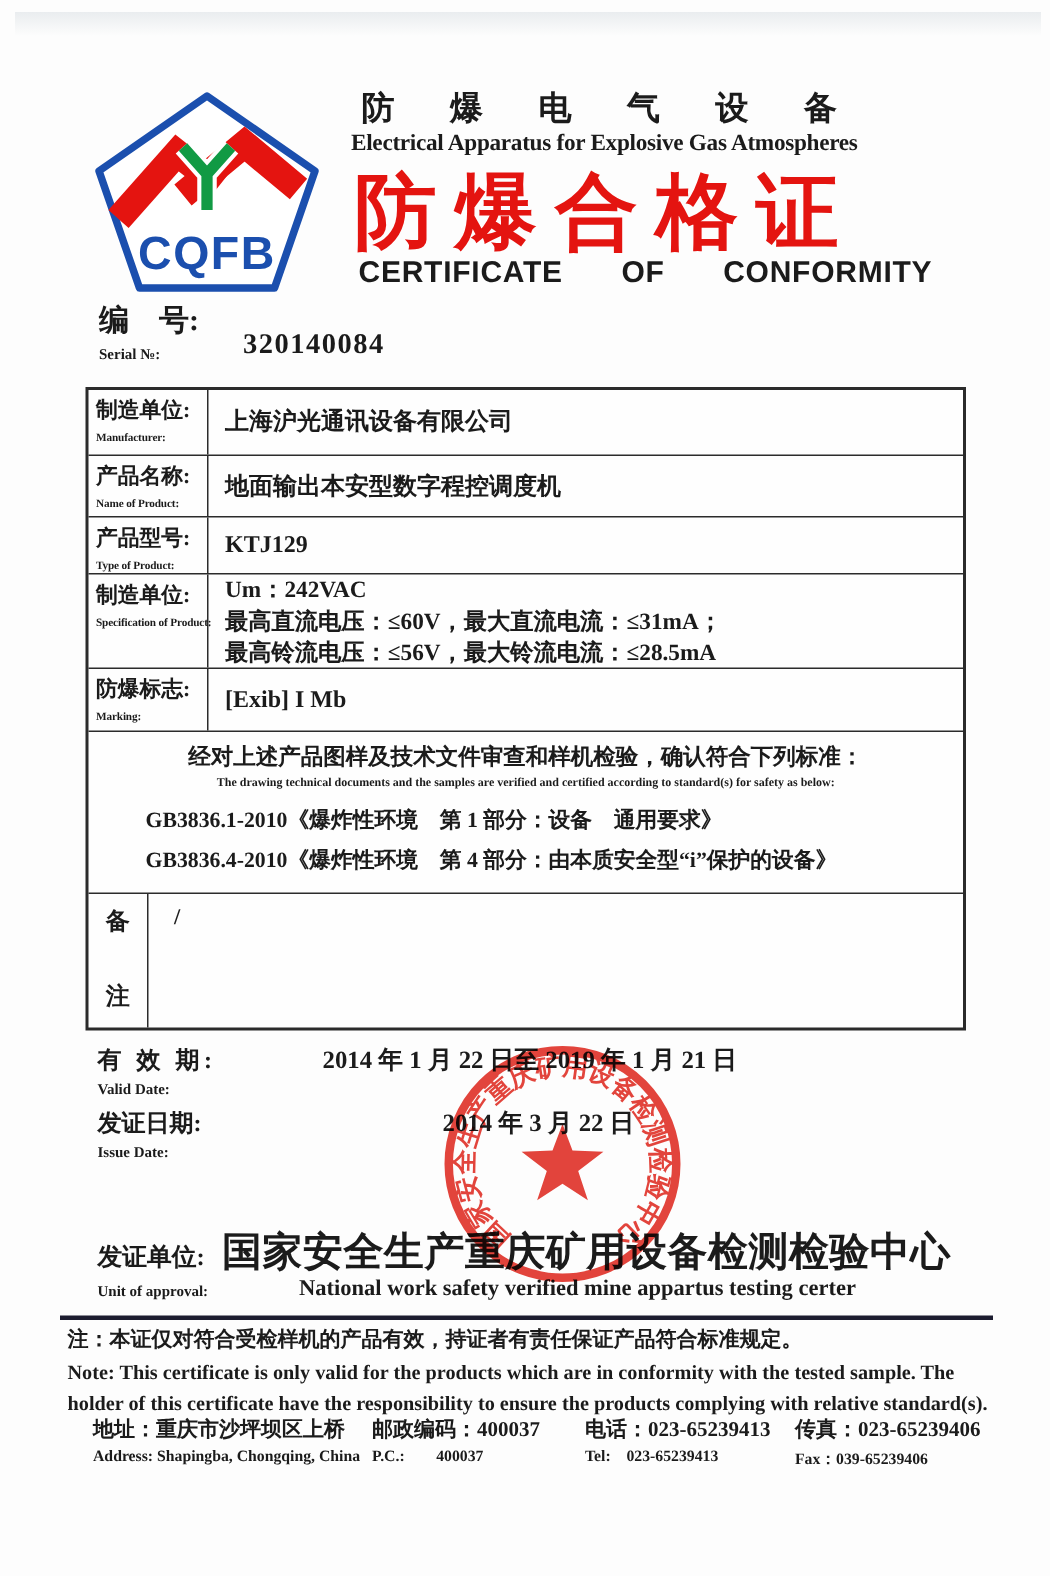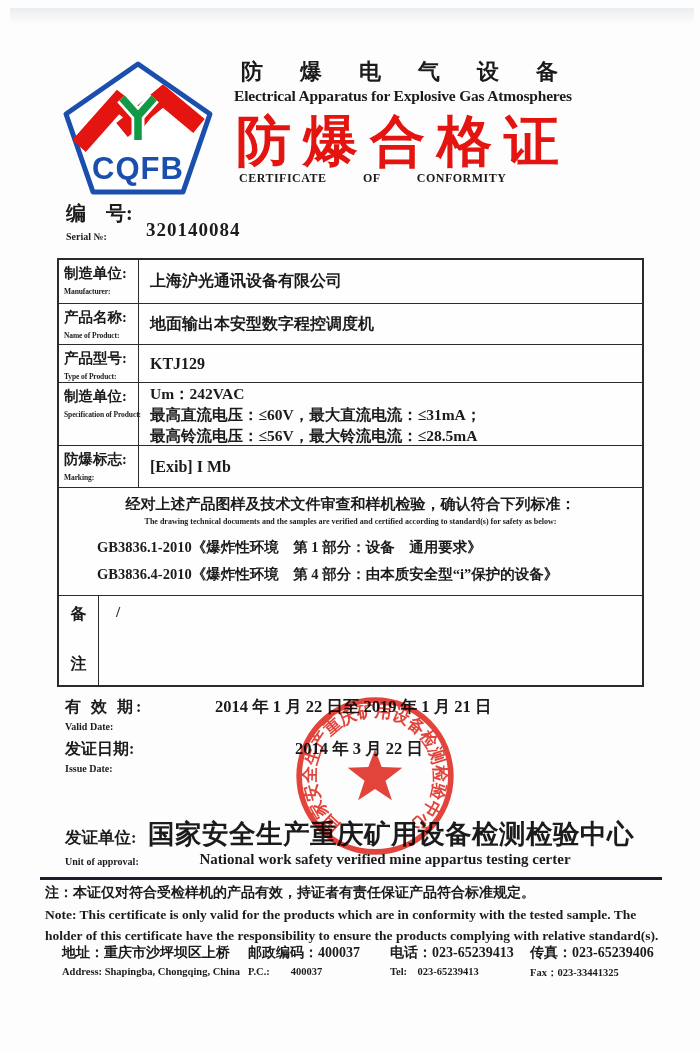--- a/index.html
+++ b/index.html
@@ -7,27 +7,27 @@
         font-family:"Liberation Serif",serif;color:#1b1b1b;}
   .scan-band{position:absolute;left:10px;right:6px;top:8px;height:16px;
         background:linear-gradient(#e3e7ea,rgba(255,255,255,0));opacity:.75;}
   .abs{position:absolute;}
 
   
   .cn-spread{font-size:22px;font-weight:bold;letter-spacing:37px;white-space:nowrap;}
   .en-sub{font-size:15.5px;font-weight:bold;letter-spacing:-0.2px;white-space:nowrap;}
   .red-title{font-size:55px;font-weight:bold;color:#e41410;letter-spacing:12px;white-space:nowrap;
         font-family:"Liberation Sans",sans-serif;}
-  .cert-line{font-size:12px;font-weight:bold;word-spacing:33px;letter-spacing:.5px;
-        font-family:Liberation Serif, serif;white-space:nowrap;}
+  .cert-line{font-size:20px;font-weight:bold;word-spacing:33px;letter-spacing:.5px;
+        font-family:Liberation Sans, sans-serif;white-space:nowrap;}
 
   
   .serial-cn{font-size:20px;font-weight:bold;white-space:pre;}
   .tiny-en{font-size:10px;font-weight:bold;font-family:"Liberation Serif",serif;white-space:nowrap;}
-  .serial-val{font-size:19px;font-weight:600;letter-spacing:1px;}
+  .serial-val{font-size:19px;font-weight:600;letter-spacing:1px;margin-left:16px;}
 
   
   .cert-table{position:absolute;left:57px;top:258px;width:583px;border:2px solid #2b2b2b;
         background:rgba(255,255,255,.4);}
   .t-row{display:flex;border-bottom:1.6px solid #2b2b2b;box-sizing:border-box;}
   .t-row:last-child{border-bottom:none;}
   .t-label{width:80px;min-width:80px;border-right:1.6px solid #2b2b2b;box-sizing:border-box;
         padding:4px 1px 2px 5px;}
   .t-label .cn{font-size:14.5px;font-weight:bold;white-space:nowrap;}
   .t-label .en{font-size:7.5px;font-weight:bold;white-space:nowrap;margin-top:4px;letter-spacing:-.1px;}
@@ -170,21 +170,21 @@
   <div class="abs" style="left:248px;top:944px;">
     <div class="foot-cn">邮政编码：400037</div>
     <div class="foot-en">P.C.:        400037</div>
   </div>
   <div class="abs" style="left:390px;top:944px;">
     <div class="foot-cn">电话：023-65239413</div>
     <div class="foot-en">Tel:    023-65239413</div>
   </div>
   <div class="abs" style="left:530px;top:944px;">
     <div class="foot-cn">传真：023-65239406</div>
-    <div class="foot-en">Fax：023-33441325</div>
+    <div class="foot-en">Fax：039-65239406</div>
   </div>
 
   <div class="stamp">
     <svg width="170" height="164" viewBox="0 0 160 160">
       <circle cx="80" cy="80" r="74" fill="none" stroke="#e0281e" stroke-width="5.5"></circle>
       <polygon fill="#e0281e" points="80,54 86.5,71.2 106.6,72 90.2,84.6 96.5,103.6 80,92.8 63.5,103.6 69.8,84.6 53.4,72 73.5,71.2"></polygon>
       <defs>
         <path id="ringPath" d="M 46.7 127.5 A 58 58 0 1 1 113.3 127.5" fill="none"></path>
       </defs>
       <text font-size="17" font-weight="bold" fill="#e0281e" font-family="Liberation Serif, serif">

